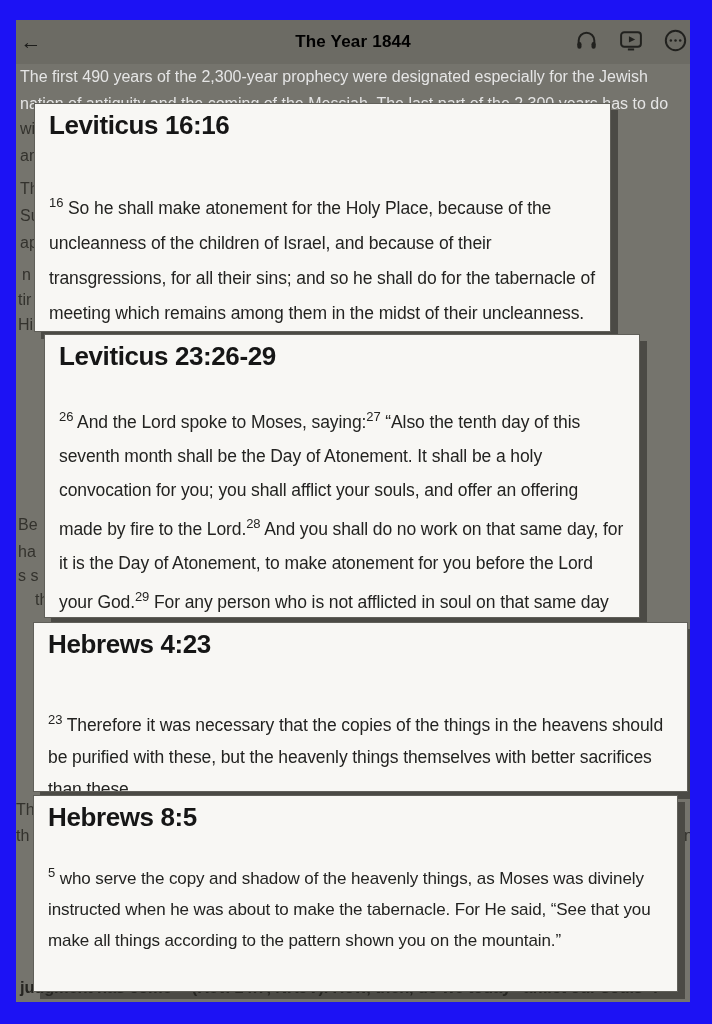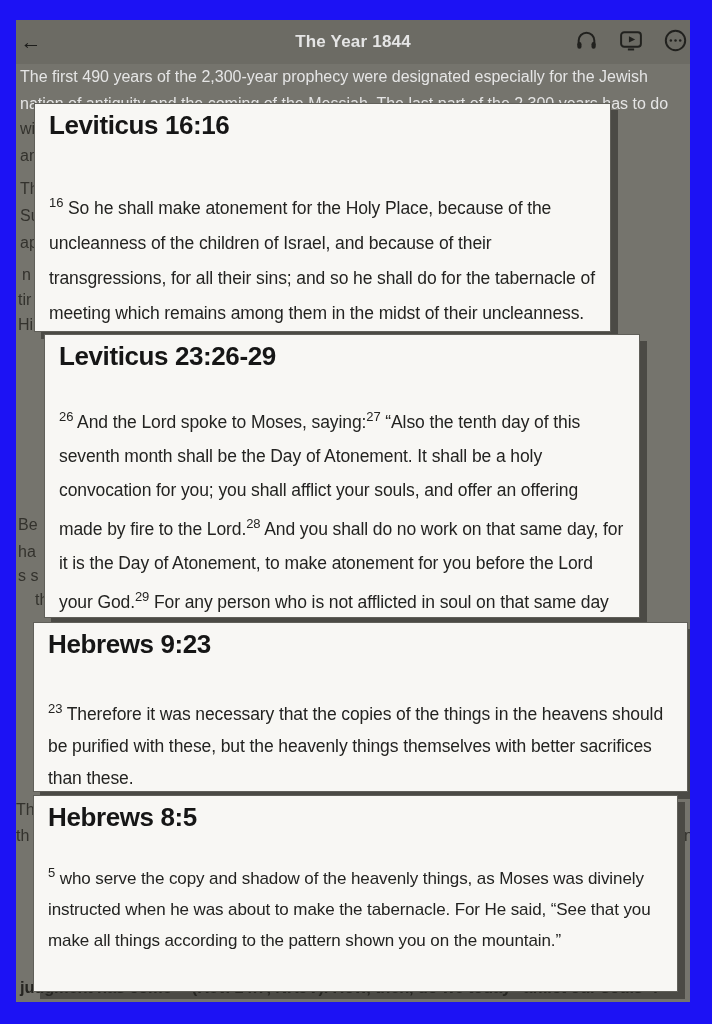--- a/index.html
+++ b/index.html
@@ -17,21 +17,21 @@
   .app-header{
     position:absolute;left:0;top:0;width:100%;height:44px;
     background:#6c6b64;z-index:6;
   }
   .back-btn{
     position:absolute;left:2px;top:9px;width:26px;height:26px;
     font-size:21px;color:#1d1d1b;line-height:26px;text-align:center;cursor:pointer;
   }
   .hdr-title{
     position:absolute;left:0;top:12px;width:100%;text-align:center;
-    font-size:17px;font-weight:700;color:#e5e5e5;letter-spacing:.2px;
+    font-size:17px;font-weight:700;color:#000000;letter-spacing:.2px;
   }
   .hdr-icons{position:absolute;right:2px;top:8px;display:flex;gap:19px;align-items:center;}
   .hdr-icons svg{display:block;}
   
   .bg-layer{position:absolute;inset:0;z-index:1;}
   .bg-line{
     position:absolute;font-size:16px;color:#e5e5e5;white-space:nowrap;
   }
   .bg-fragment{
     position:absolute;font-size:16px;color:#33322d;white-space:nowrap;
@@ -52,21 +52,21 @@
   .popup-4{left:17px;top:775px;width:645px;height:197px;z-index:5;}
   .popup-title{
     font-size:26px;font-weight:700;color:#161616;letter-spacing:-0.4px;line-height:32px;
   }
   .verse-body{
     font-size:17.5px;line-height:35px;color:#232321;letter-spacing:-0.1px;
   }
   .verse-body sup{font-size:13px;font-weight:400;}
   .popup-1 .verse-body{margin-top:44px;}
   .popup-2 .verse-body{margin-top:28px;line-height:34px;}
-  .popup-3 .verse-body{margin-top:33px;line-height:32px;}
+  .popup-3 .verse-body{margin-top:44px;line-height:32px;}
   .popup-4 .verse-body{margin-top:24px;line-height:31px;font-size:17px;}
 </style>
 </head>
 <body>
 
 <div class="stage">
   <div class="screen">
 
     <div class="bg-layer">
       <div class="bg-line" style="left:4px;top:48px;">The first 490 years of the 2,300-year prophecy were designated especially for the Jewish</div>
@@ -126,21 +126,21 @@
       <div class="popup-title">Leviticus 16:16</div>
       <div class="verse-body"><sup>16</sup> So he shall make atonement for the Holy Place, because of the uncleanness of the children of Israel, and because of their transgressions, for all their sins; and so he shall do for the tabernacle of meeting which remains among them in the midst of their uncleanness.</div>
     </div>
 
     <div class="popup popup-2">
       <div class="popup-title">Leviticus 23:26-29</div>
       <div class="verse-body"><sup>26</sup> And the Lord spoke to Moses, saying:<sup>27</sup> “Also the tenth day of this seventh month shall be the Day of Atonement. It shall be a holy convocation for you; you shall afflict your souls, and offer an offering made by fire to the Lord.<sup>28</sup> And you shall do no work on that same day, for it is the Day of Atonement, to make atonement for you before the Lord your God.<sup>29</sup> For any person who is not afflicted in soul on that same day shall be cut off from his people.</div>
     </div>
 
     <div class="popup popup-3">
-      <div class="popup-title">Hebrews 9:23</div>
+      <div class="popup-title">Hebrews 4:23</div>
       <div class="verse-body"><sup>23</sup> Therefore it was necessary that the copies of the things in the heavens should be purified with these, but the heavenly things themselves with better sacrifices than these.</div>
     </div>
 
     <div class="popup popup-4">
       <div class="popup-title">Hebrews 8:5</div>
       <div class="verse-body"><sup>5</sup> who serve the copy and shadow of the heavenly things, as Moses was divinely instructed when he was about to make the tabernacle. For He said, “See that you make all things according to the pattern shown you on the mountain.”</div>
     </div>
 
   </div>
 </div>

